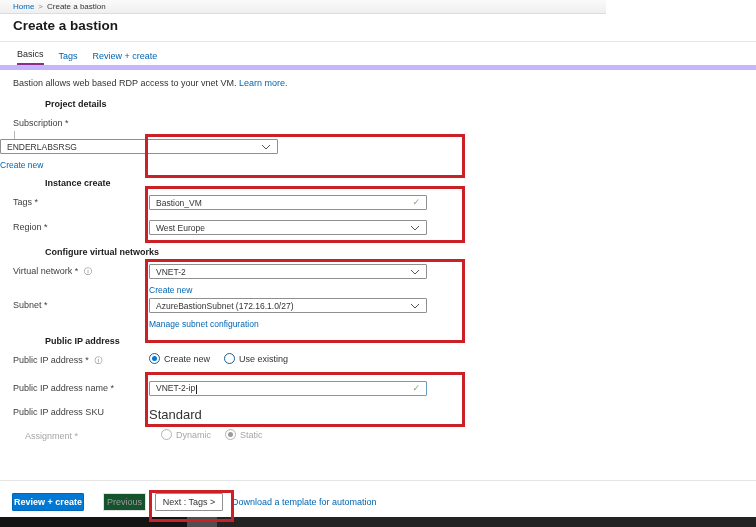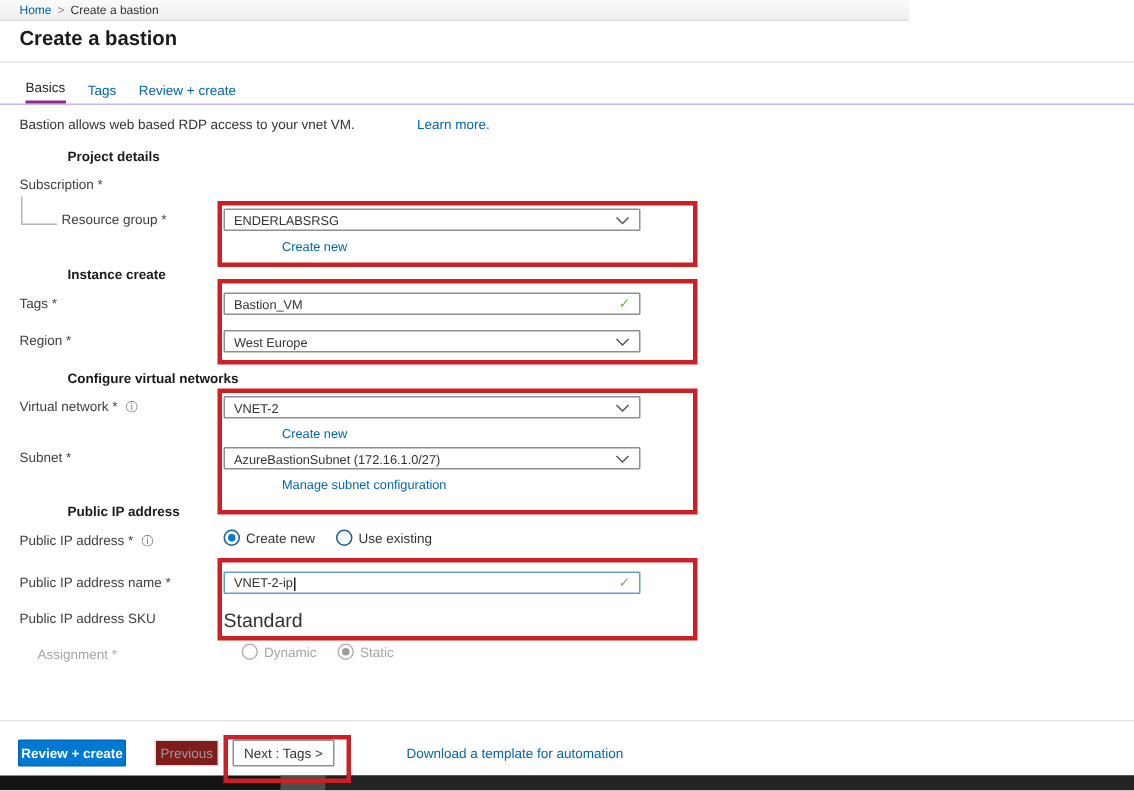--- a/index.html
+++ b/index.html
@@ -9,27 +9,27 @@
   .crumbbar{position:absolute;top:0;left:0;width:606px;height:14px;
             background:linear-gradient(#fafafa,#efefef);border-bottom:1px solid #dcdcdc;
             display:flex;align-items:center;padding-left:13px;box-sizing:border-box;font-size:8px;}
   .crumb-link{color:#0065b3;text-decoration:none;}
   .crumb-sep{color:#8a8a8a;margin:0 4px;}
   .crumb-cur{color:#333;}
   
   .pagetitle{position:absolute;top:18px;left:13px;font-size:13.5px;font-weight:bold;color:#1a1a1a;}
   .divider-title{position:absolute;top:41px;left:0;width:756px;border-top:1px solid #e6e6e6;}
   
-  .tabsbar{position:absolute;top:51px;left:0;width:756px;height:19px;border-bottom:1px solid #c4b5fd;
+  .tabsbar{position:absolute;top:51px;left:0;width:756px;height:19px;border-bottom:5px solid #c4b5fd;
            display:flex;align-items:flex-end;padding-left:17px;box-sizing:border-box;}
   .tab{font-size:9px;color:#0065b3;margin-right:15px;padding-bottom:4px;cursor:pointer;}
   .tab.active{color:#262626;border-bottom:2px solid #8c2e8c;}
   
   .intro{position:absolute;top:78px;left:13px;font-size:9px;color:#333;}
-  .link{color:#0065b3;cursor:pointer;text-decoration:none;font-size:9px;margin-left:39px;}
+  .link{color:#0065b3;cursor:pointer;text-decoration:none;font-size:9px;}
   
   .h2{position:absolute;left:13px;font-size:9px;font-weight:bold;color:#1a1a1a;margin-left:32px;}
   
   .row{position:absolute;left:0;width:656px;display:flex;align-items:flex-start;}
   .lbl{box-sizing:border-box;width:149px;padding-left:13px;font-size:9px;color:#404040;line-height:15px;}
   .lbl.indent{padding-left:41px;}
   .lbl.dim{color:#a6a6a6;margin-left:12px;}
   .field{width:278px;position:relative;}
   .inputbox{box-sizing:border-box;height:15px;border:1px solid #8f8f8f;background:#fff;border-radius:1px;
             display:flex;align-items:center;justify-content:space-between;padding:0 6px;font-size:8.5px;color:#333;}
@@ -53,21 +53,21 @@
   .radio.dis.sel::after{background:#9c9c9c;}
   .radio-lbl{margin-right:14px;}
   .radio-lbl.dim{color:#a6a6a6;}
   
   .redbox{position:absolute;border:3px solid #cb2026;z-index:6;pointer-events:none;}
   
   .divider-footer{position:absolute;top:480px;left:0;width:756px;border-top:1px solid #e6e6e6;}
   .btn{position:absolute;top:493px;height:18px;box-sizing:border-box;font-size:9px;
        display:flex;align-items:center;justify-content:center;cursor:pointer;border-radius:1px;}
   .btn-primary{left:12px;width:72px;background:#0078d4;color:#fff;font-weight:bold;border:1px solid #0067b8;}
-  .btn-secondary{left:103px;width:43px;background:#7f1d1d;color:#9a9a9a;border:1px solid #e0e0e0;}
+  .btn-secondary{left:103px;width:43px;background:#14532d;color:#9a9a9a;border:1px solid #e0e0e0;}
   .btn-next{left:155px;width:68px;background:#fff;color:#333;border:1px solid #8f8f8f;}
   .dl-link{position:absolute;top:497px;left:232px;}
   
   .botbar{position:absolute;top:517px;left:0;width:756px;height:10px;background:#141414;}
   .botbar-seg{position:absolute;top:0;left:187px;width:30px;height:10px;background:#4e4e4e;}
   .botbar-right{position:absolute;top:0;left:217px;width:539px;height:10px;background:#232323;}
 </style>
 </head>
 <body>
 
@@ -95,21 +95,20 @@
 
   <div class="h2" style="top:99px">Project details</div>
 
   <div class="row" style="top:116px">
     <div class="lbl">Subscription *</div>
   </div>
 
   <div class="elbow"></div>
 
   <div class="row" style="top:139px">
-    <div class="lbl indent">Resource group *</div>
     <div class="field">
       <div class="inputbox">
         <span>ENDERLABSRSG</span>
         <span class="chev">
           <svg width="10" height="6" viewBox="0 0 10 6">
               <path d="M1 1 L5 5 L9 1" stroke="#555" stroke-width="1" fill="none"></path>
             </svg>
         </span>
       </div>
       <a class="link sublink">Create new</a>

